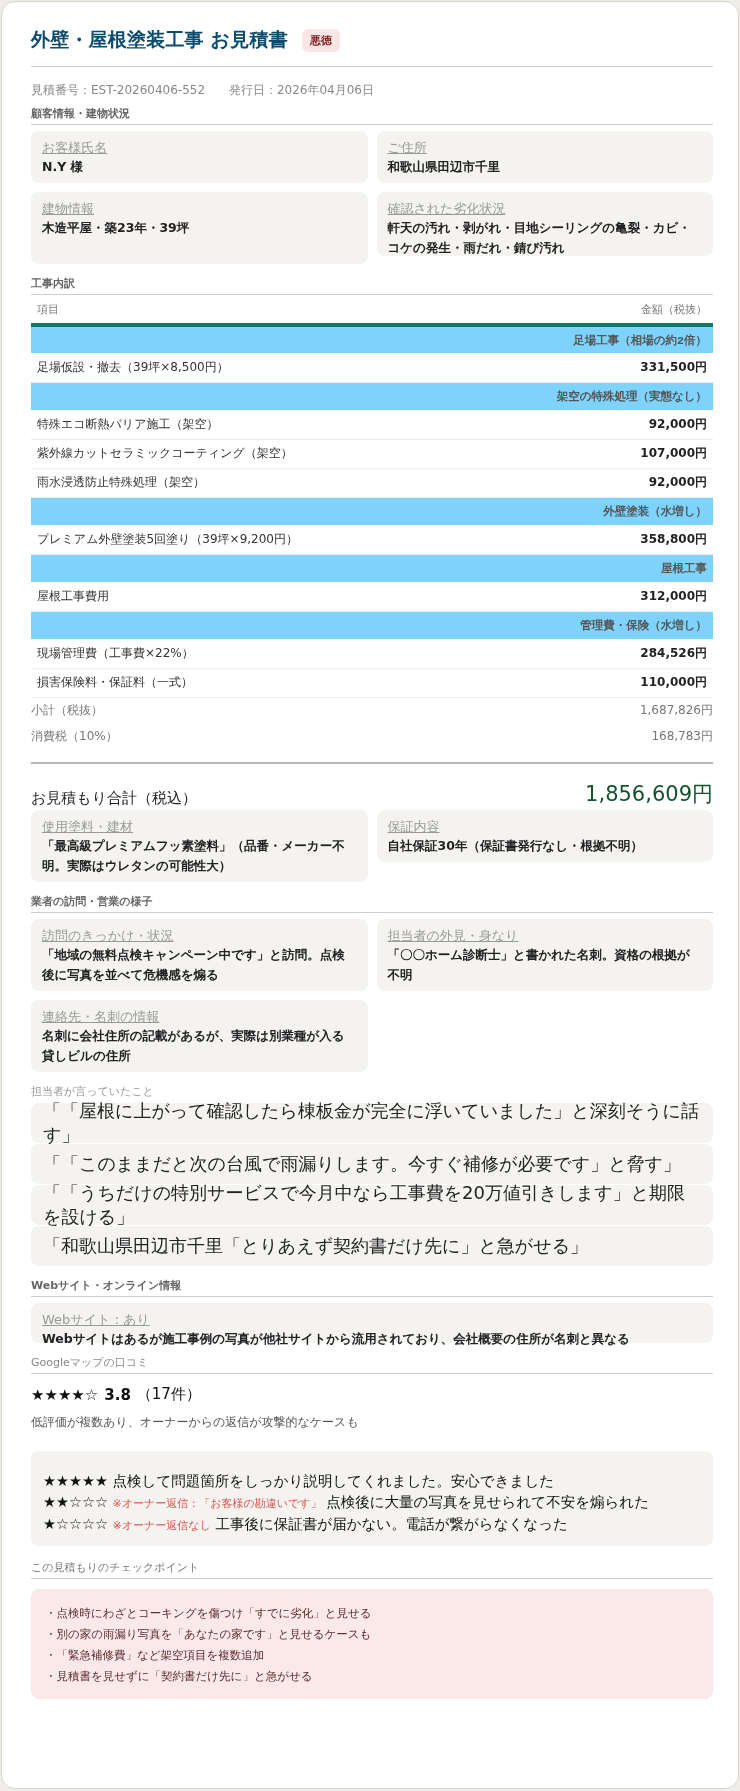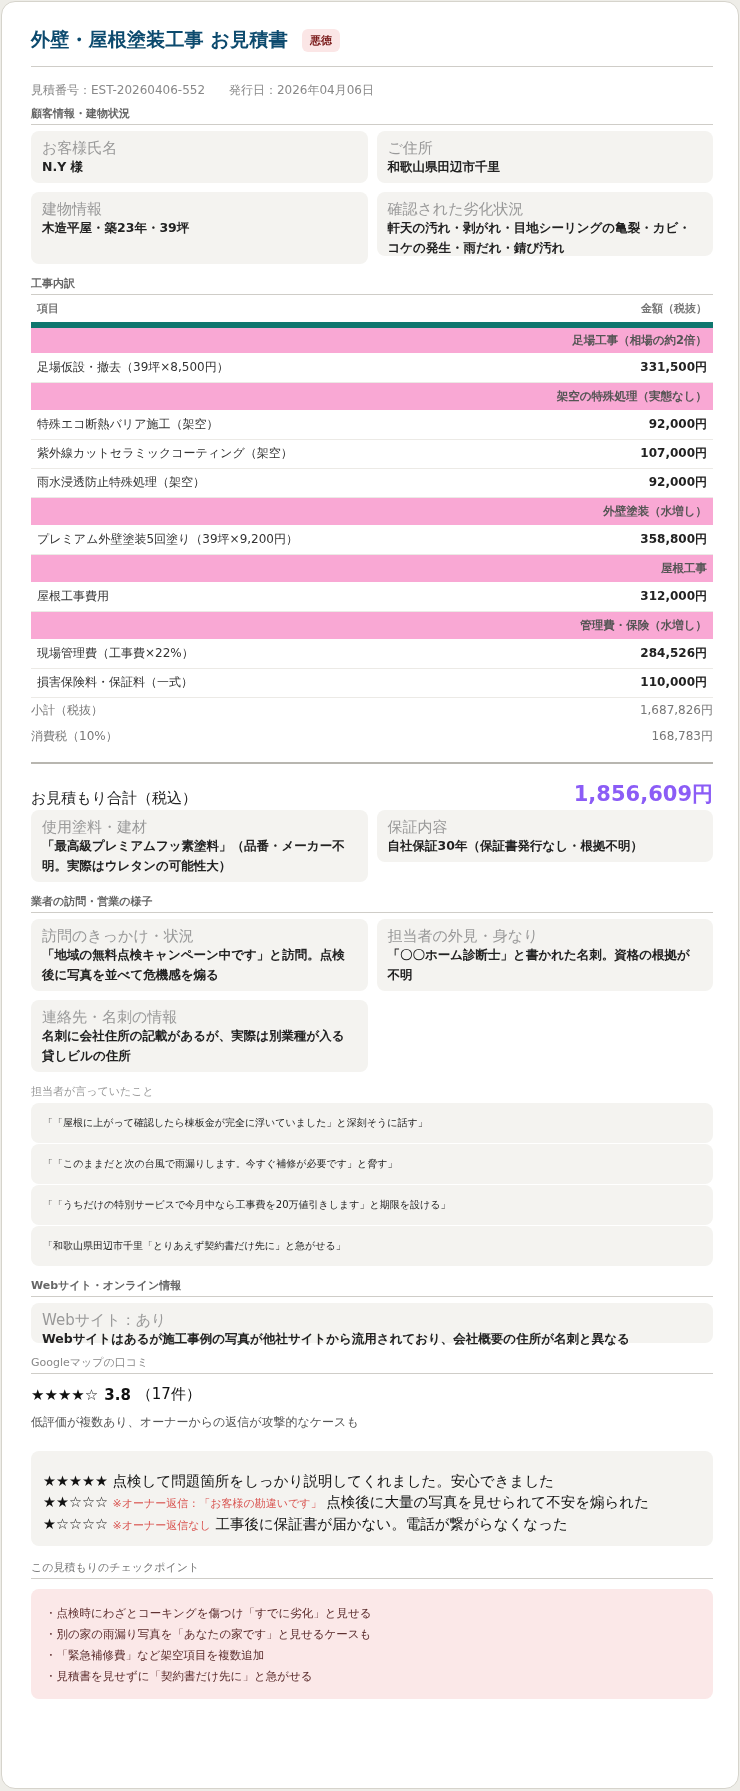--- a/index.html
+++ b/index.html
@@ -25,36 +25,36 @@
   .meta { font-size: 12px; color: #888; margin-top: 15px; height: 18px; }
   .meta span + span { margin-left: 20px; }
   .sec-label {
     font-size: 11px; color: #666; font-weight: bold; padding-bottom: 3px;
     border-bottom: 1px solid #cfcdc8; margin-top: 8px;
   }
   .grid { display: grid; grid-template-columns: 1fr 1fr; gap: 9px 9px; margin-top: 6px; }
   .card {
     background: #f4f3f0; border-radius: 8px; padding: 8px 11px 10px;
   }
-  .card .lbl { font-size: 15px; color: #999; height: 16px; }
+  .card .lbl { font-size: 13px; color: #999; height: 16px; text-decoration: underline; }
   .card .val { font-size: 12.5px; font-weight: bold; color: #222; line-height: 20px; margin-top: 2px; }
   table { width: 100%; border-collapse: collapse; font-size: 12px; }
-  th { font-weight: bold; color: #777; font-size: 11px; height: 30px; border-bottom: 6px solid #0f766e; padding: 0 6px; }
+  th { font-weight: normal; color: #777; font-size: 11px; height: 30px; border-bottom: 4px solid #0f766e; padding: 0 6px; }
   th.l { text-align: left; } th.r { text-align: right; }
-  tr.group td { background: #f9a8d4; text-align: right; color: #555; font-weight: bold; font-size: 11.5px; height: 28px; padding: 0 6px; }
+  tr.group td { background: #7dd3fc; text-align: right; color: #555; font-weight: bold; font-size: 11.5px; height: 28px; padding: 0 6px; font-family: Liberation Mono, monospace; }
   tr.item td { height: 29px; border-bottom: 1px solid #eceae6; padding: 0 6px; color: #333; }
   tr.item td.amt { text-align: right; font-weight: bold; color: #222; }
   .sumrow { display: flex; justify-content: space-between; font-size: 12px; color: #777; height: 26px; align-items: center; }
   .total { display: flex; justify-content: space-between; align-items: flex-end; height: 38px; margin-top: 10px; }
   .total .tl { font-size: 15px; color: #222; }
-  .total .tv { font-size: 21px; font-weight: bold; color: #8b5cf6; }
+  .total .tv { font-size: 21px; font-weight: normal; color: #14532d; }
   .quotes { margin-top: 8px; }
   .quote {
     background: #f4f3f0; border-radius: 8px; padding: 0 12px; height: 40px;
-    display: flex; align-items: center; font-size: 10px; color: #222;
+    display: flex; align-items: center; font-size: 18px; color: #222;
     margin-bottom: 1px;
   }
   .rating { font-size: 15px; color: #111; margin-top: 8px; height: 26px; display: flex; align-items: center; }
   .rating b { margin-left: 6px; }
   .rating .cnt { margin-left: 6px; }
   .note { font-size: 12px; color: #555; margin-top: 6px; }
   .reviews {
     background: #f4f3f0; border-radius: 8px; padding: 20px 12px 10px; margin-top: 20px;
     font-size: 14.5px; line-height: 21px; color: #111;
   }

